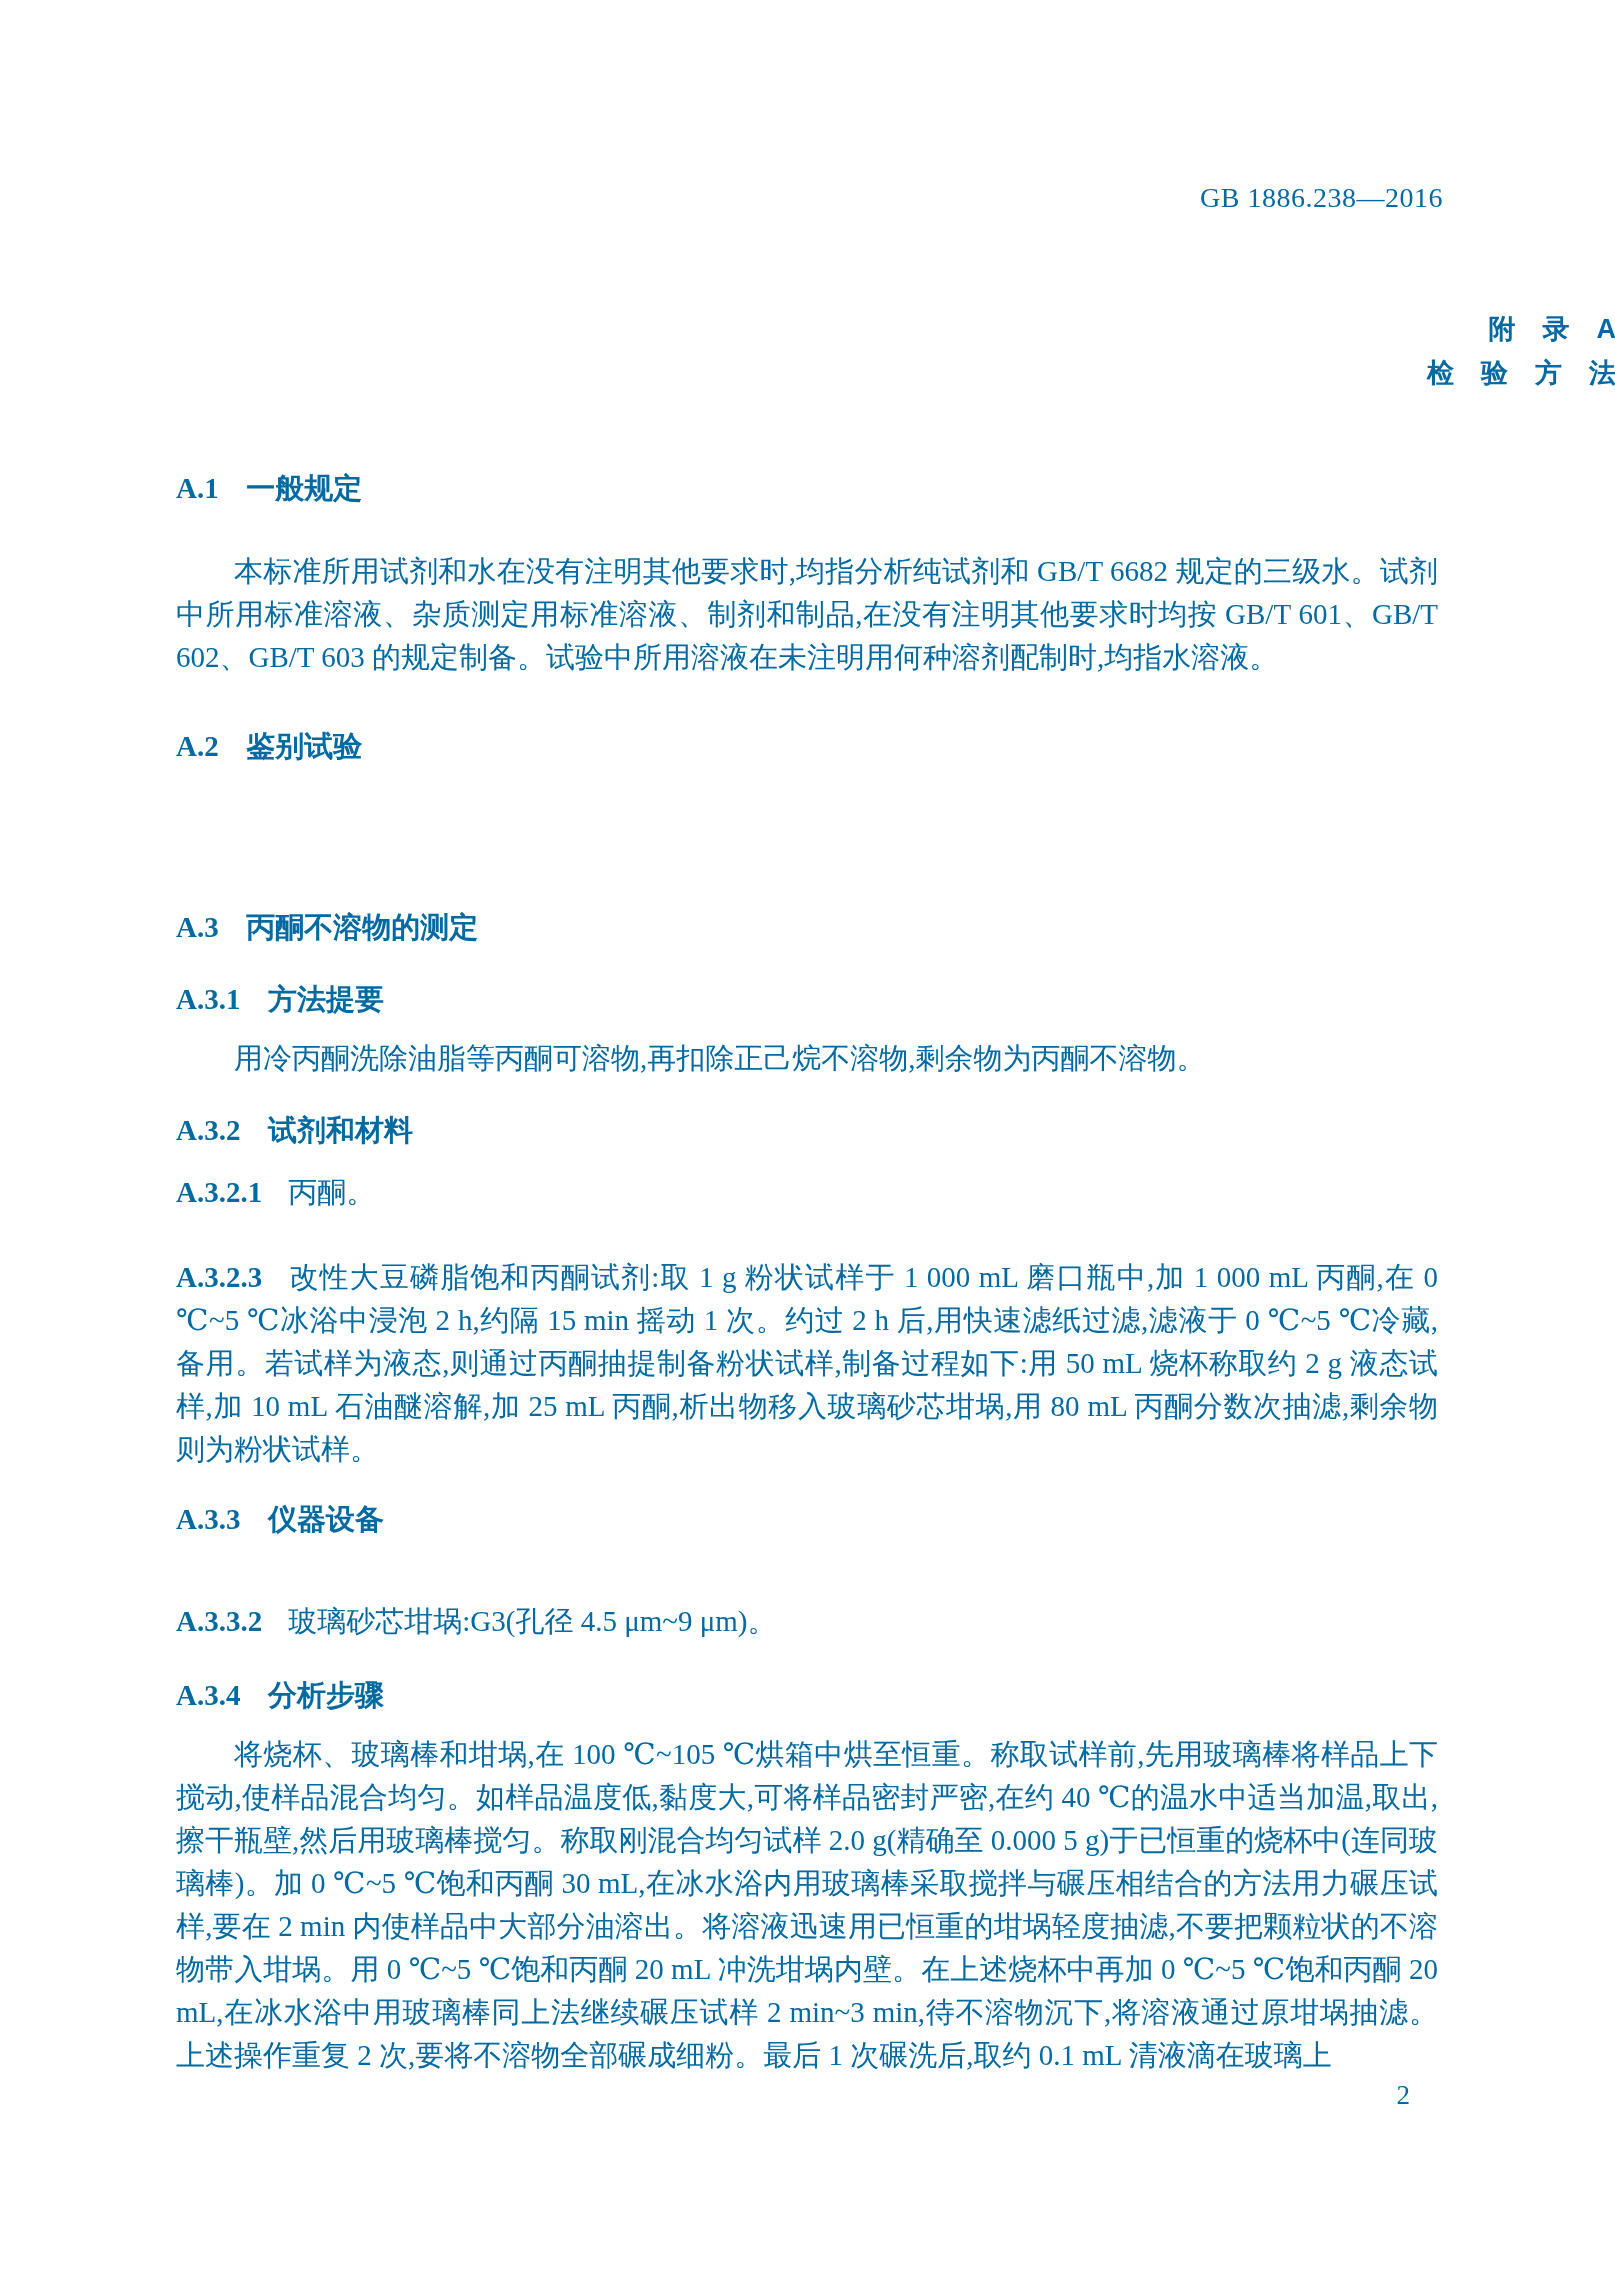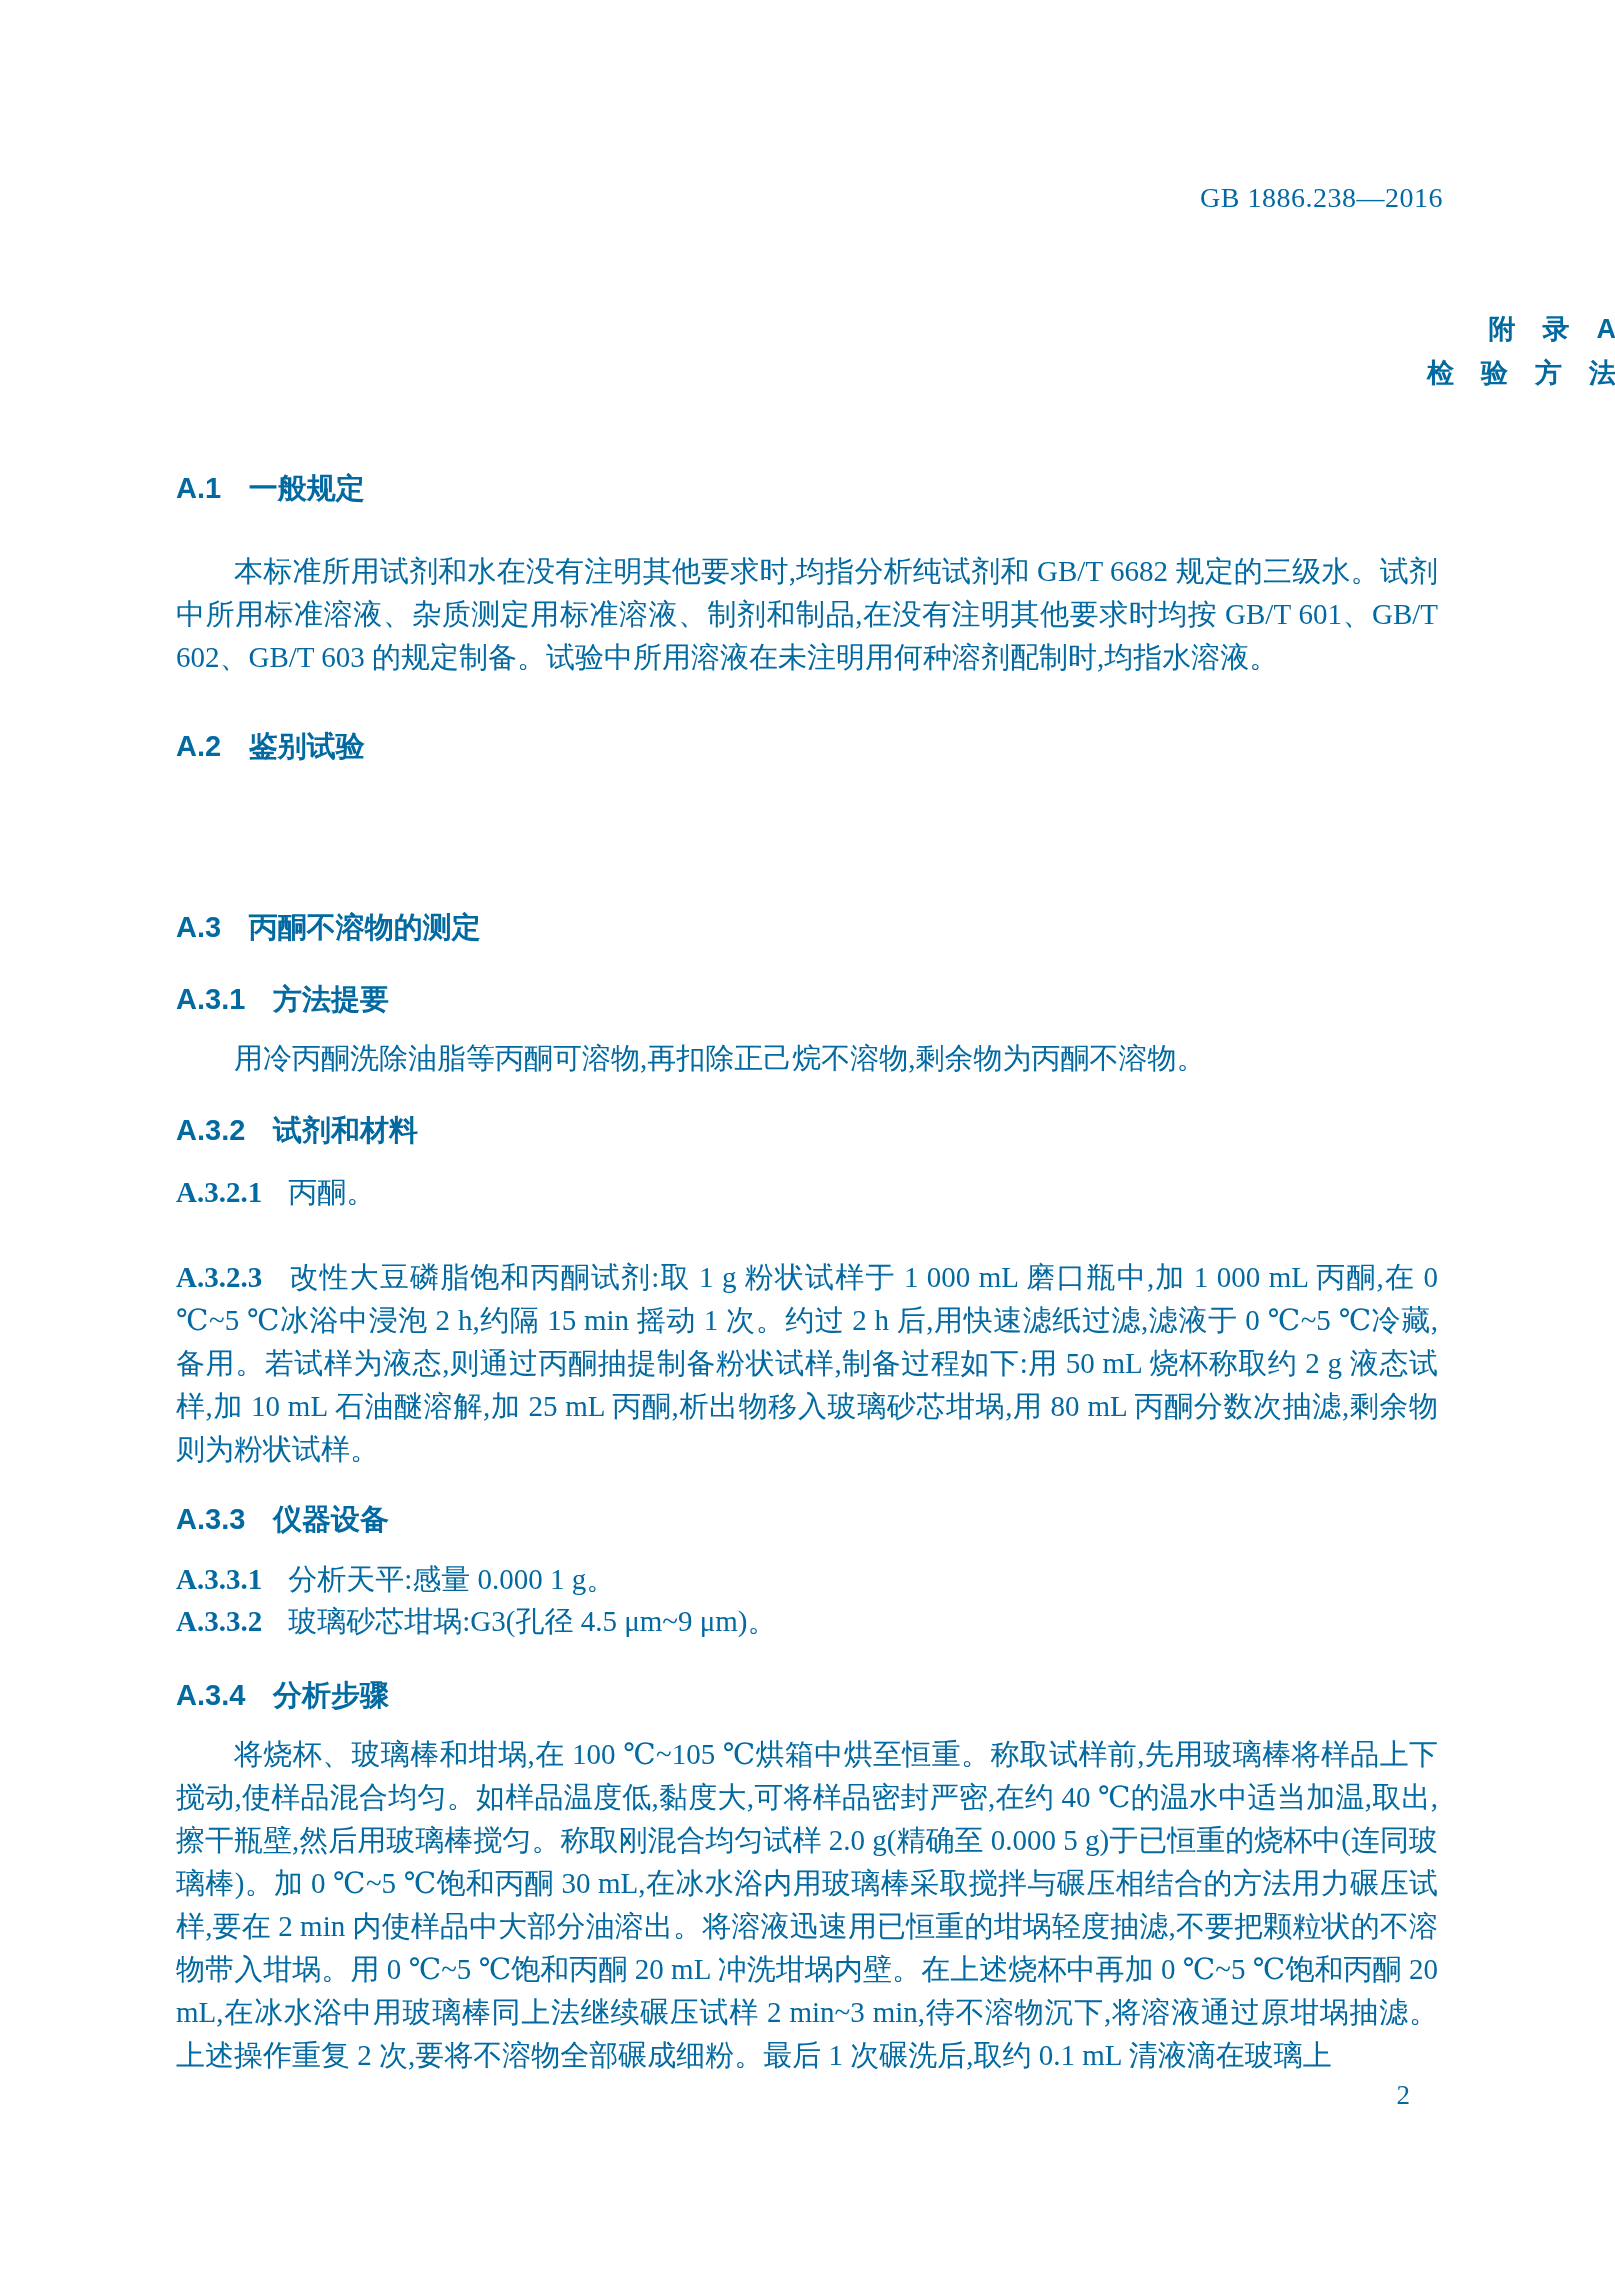--- a/index.html
+++ b/index.html
@@ -30,21 +30,21 @@
     position:absolute;left:176px;top:0;
     width:1262px;height:100%;
   }
   .blk{position:absolute;left:0;width:100%;margin:0;}
   .heading{
     font-size:29px;line-height:43px;
     font-weight:700;
     white-space:nowrap;
   }
   .heading .num{
-    font-family:Liberation Sans, sans-serif;
+    font-family:Liberation Serif, serif;
     margin-right:0.95em;
   }
   .heading .label{
     font-family:"Liberation Sans","DejaVu Sans",sans-serif;
   }
   .para{
     font-size:29px;line-height:43px;
     text-align:justify;
     text-indent:2em;
   }
@@ -89,21 +89,20 @@
 
     <h2 class="blk heading" style="top:1109px"><span class="num">A.3.2</span><span class="label">试剂和材料</span></h2>
 
     <p class="blk clause" style="top:1171px"><span class="num">A.3.2.1</span><span class="txt">丙酮。</span></p>
 
 
     <p class="blk clause" style="top:1256px"><span class="num">A.3.2.3</span><span class="txt">改性大豆磷脂饱和丙酮试剂:取 1 g 粉状试样于 1 000 mL 磨口瓶中,加 1 000 mL 丙酮,在 0 ℃~5 ℃冰浴中浸泡 2 h,约隔 15 min 摇动 1 次。约过 2 h 后,用快速滤纸过滤,滤液于 0 ℃~5 ℃冷藏,备用。若试样为液态,则通过丙酮抽提制备粉状试样,制备过程如下:用 50 mL 烧杯称取约 2 g 液态试样,加 10 mL 石油醚溶解,加 25 mL 丙酮,析出物移入玻璃砂芯坩埚,用 80 mL 丙酮分数次抽滤,剩余物则为粉状试样。</span></p>
 
     <h2 class="blk heading" style="top:1498px"><span class="num">A.3.3</span><span class="label">仪器设备</span></h2>
 
-    <p class="blk clause" style="top:1558px"><span class="num">A.3.3.1</span><span class="txt">分析天平:感量 0.000 1 g。</span></p>
 
     <p class="blk clause" style="top:1600px"><span class="num">A.3.3.2</span><span class="txt">玻璃砂芯坩埚:G3(孔径 4.5 μm~9 μm)。</span></p>
 
     <h2 class="blk heading" style="top:1674px"><span class="num">A.3.4</span><span class="label">分析步骤</span></h2>
 
     <p class="blk para" style="top:1733px">将烧杯、玻璃棒和坩埚,在 100 ℃~105 ℃烘箱中烘至恒重。称取试样前,先用玻璃棒将样品上下搅动,使样品混合均匀。如样品温度低,黏度大,可将样品密封严密,在约 40 ℃的温水中适当加温,取出,擦干瓶壁,然后用玻璃棒搅匀。称取刚混合均匀试样 2.0 g(精确至 0.000 5 g)于已恒重的烧杯中(连同玻璃棒)。加 0 ℃~5 ℃饱和丙酮 30 mL,在冰水浴内用玻璃棒采取搅拌与碾压相结合的方法用力碾压试样,要在 2 min 内使样品中大部分油溶出。将溶液迅速用已恒重的坩埚轻度抽滤,不要把颗粒状的不溶物带入坩埚。用 0 ℃~5 ℃饱和丙酮 20 mL 冲洗坩埚内壁。在上述烧杯中再加 0 ℃~5 ℃饱和丙酮 20 mL,在冰水浴中用玻璃棒同上法继续碾压试样 2 min~3 min,待不溶物沉下,将溶液通过原坩埚抽滤。上述操作重复 2 次,要将不溶物全部碾成细粉。最后 1 次碾洗后,取约 0.1 mL 清液滴在玻璃上</p>
 
   </div>
 
   <div class="page-number">2</div>

